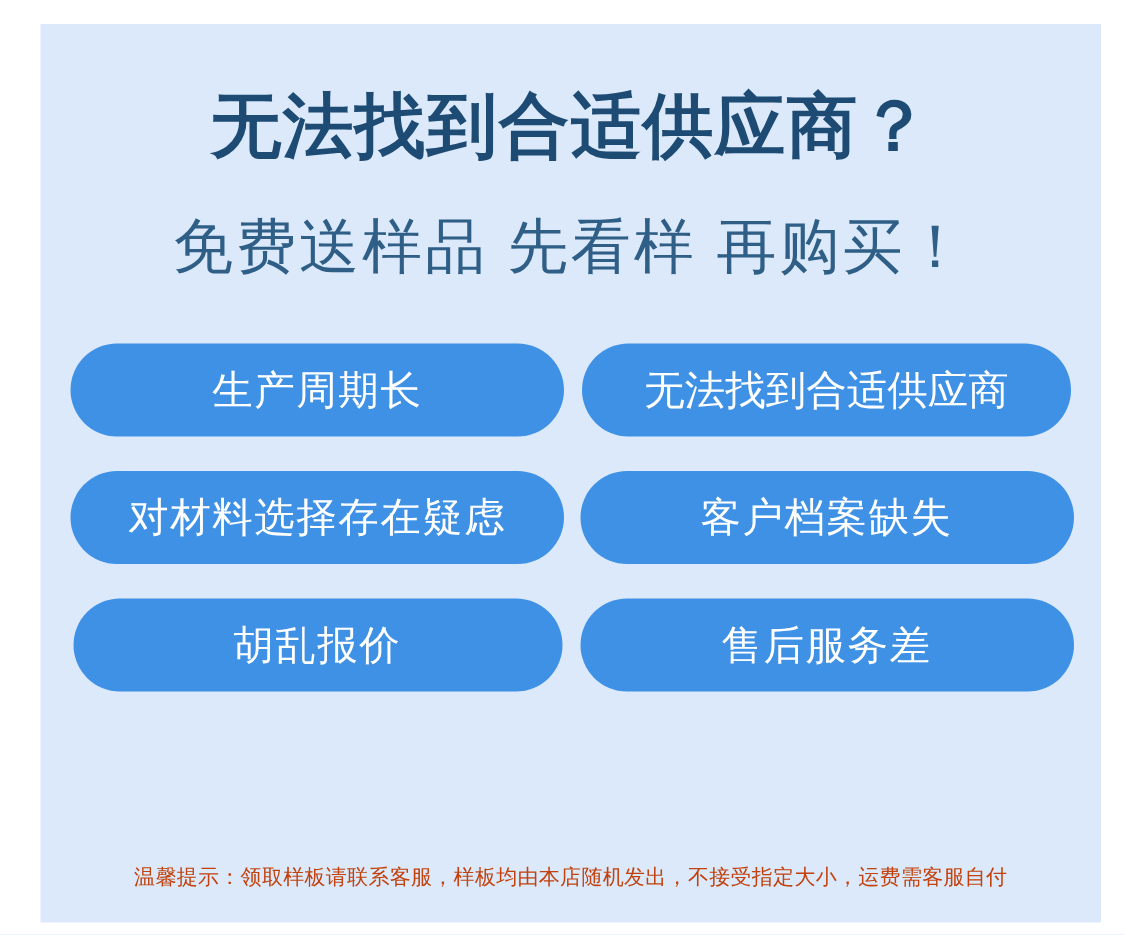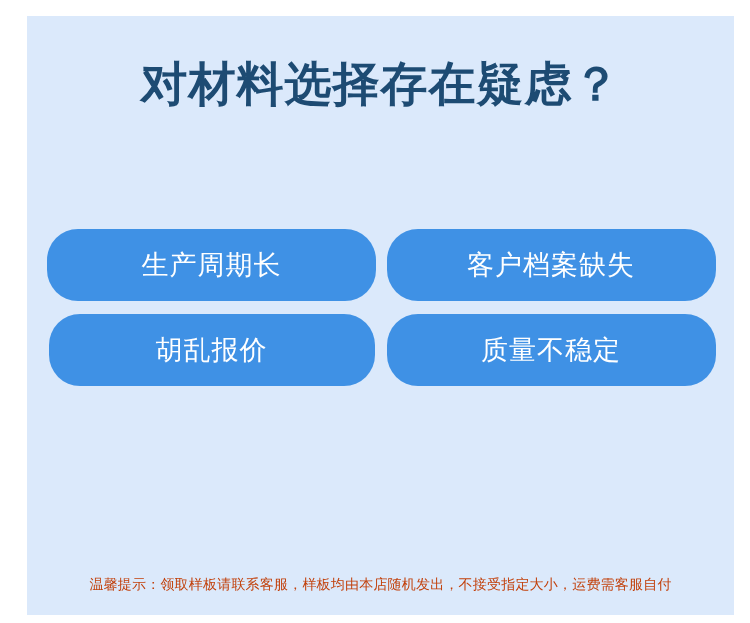--- a/index.html
+++ b/index.html
@@ -66,21 +66,21 @@
     row-gap: 0px;
   }
 
   .pill-cell {
     display: flex;
     align-items: flex-start;
     justify-content: center;
   }
 
   .pill {
-    height: 72px;
+    height: 62px;
     border-radius: 31px;
     background: #3f91e5;
     color: #ffffff;
     display: flex;
     align-items: center;
     justify-content: center;
     font-size: 27px;
     font-weight: 400;
     letter-spacing: 1px;
     white-space: nowrap;
@@ -107,42 +107,49 @@
     color: #c2410c;
     letter-spacing: 0.2px;
     white-space: nowrap;
   }
 </style>
 </head>
 <body>
 
 <div id="poster">
 
-  <div class="title">对材料选择存在疑虑？</div>
+  <div class="title">无法找到合适供应商？</div>
 
+  <div class="subtitle">免费送样品 先看样 再购买！</div>
 
   <div id="pill-grid">
 
     <div class="pill-cell">
       <div class="pill col-left">生产周期长</div>
     </div>
 
+    <div class="pill-cell">
+      <div class="pill col-right long">无法找到合适供应商</div>
+    </div>
 
+    <div class="pill-cell">
+      <div class="pill col-left">对材料选择存在疑虑</div>
+    </div>
 
 
     <div class="pill-cell">
       <div class="pill col-left">客户档案缺失</div>
     </div>
 
     <div class="pill-cell">
       <div class="pill col-right">胡乱报价</div>
     </div>
 
     <div class="pill-cell">
-      <div class="pill col-left">质量不稳定</div>
+      <div class="pill col-left">售后服务差</div>
     </div>
 
 
   </div>
 
   <div class="footer-tip">温馨提示：领取样板请联系客服，样板均由本店随机发出，不接受指定大小，运费需客服自付</div>
 
 </div>
 
 </body></html>

